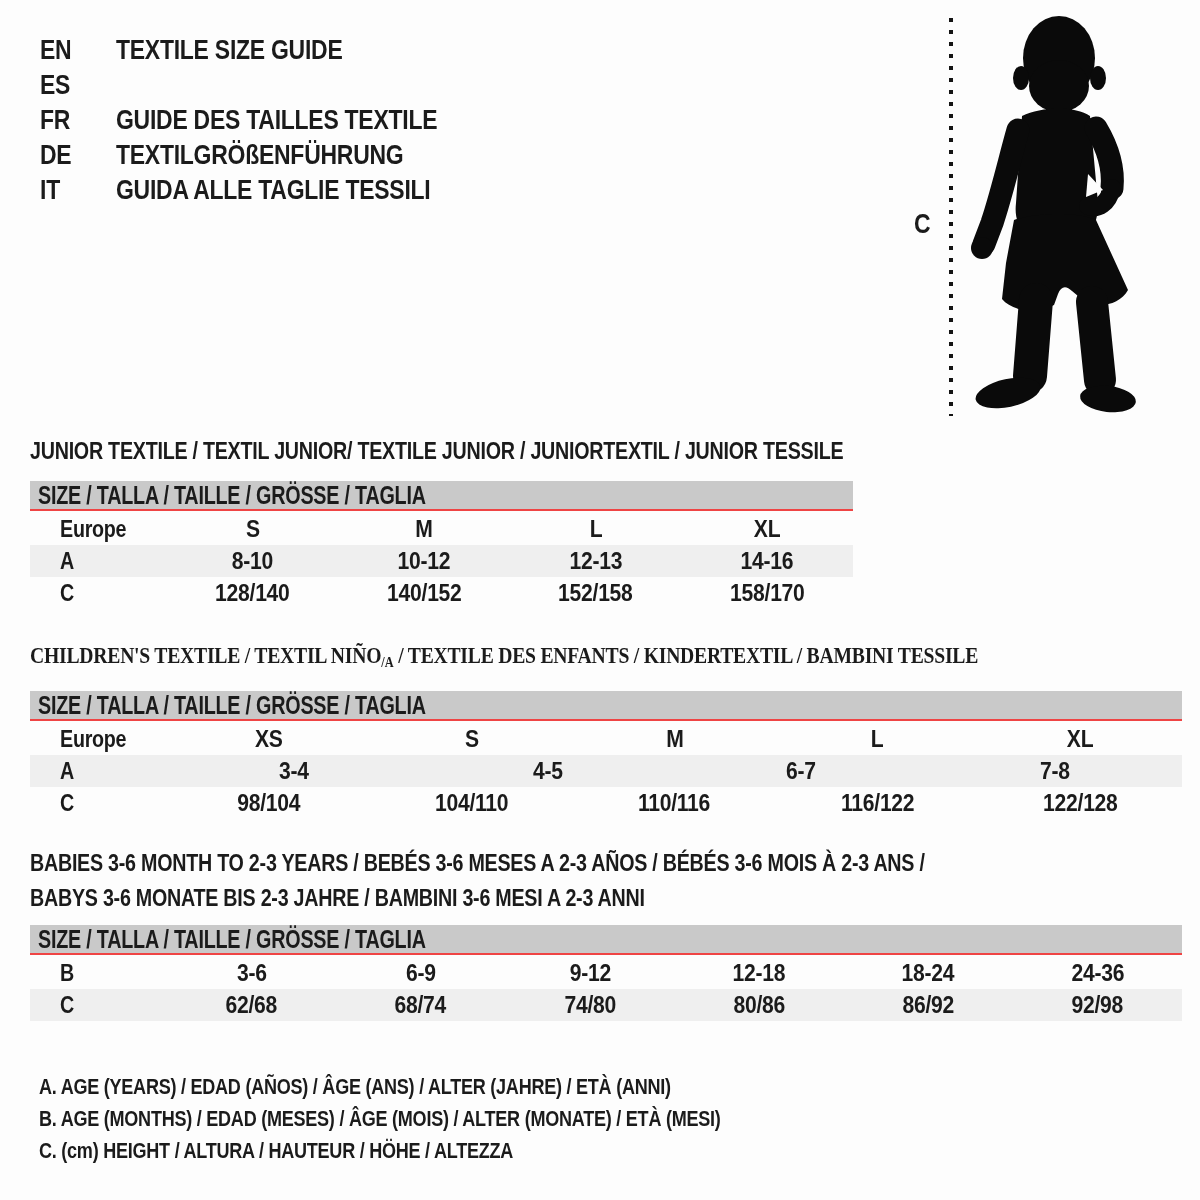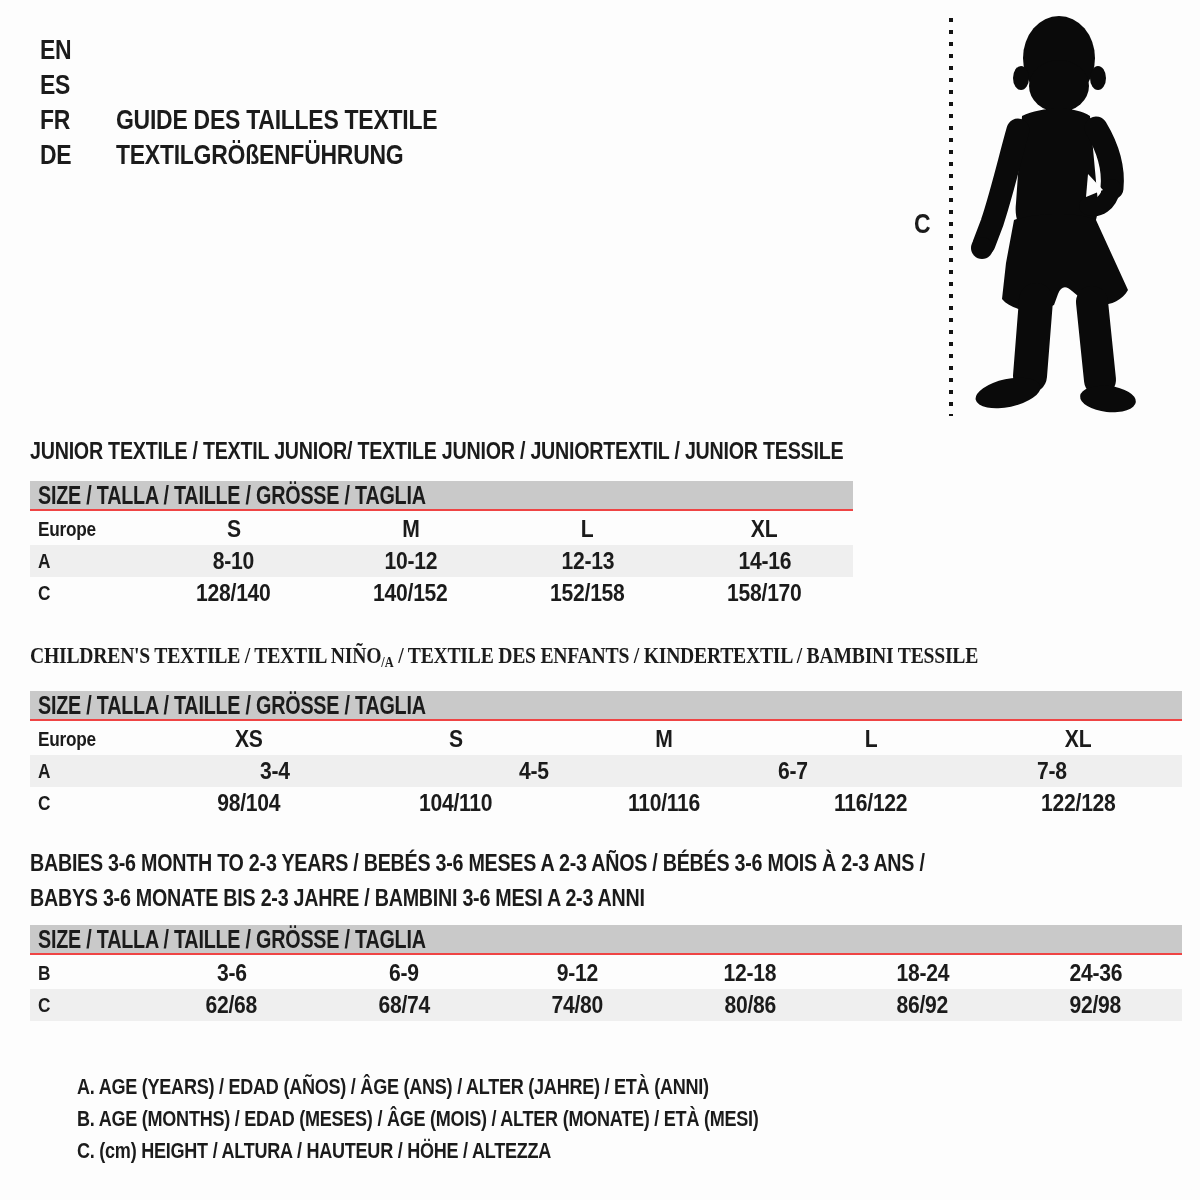--- a/index.html
+++ b/index.html
@@ -39,46 +39,51 @@
   .st-2 { top:691px; width:1152px; }
   .st-3 { top:925px; width:1152px; }
   .size-bar {
     height:30px; box-sizing:border-box; background:#c9c9c9; border-bottom:2px solid #ef4444;
     display:flex; align-items:center; padding-left:8px; font-size:26px;
   }
   .size-bar .cond { transform:scaleX(0.76); }
   .rows { margin-top:2px; }
   .trow { display:flex; align-items:center; height:32px; }
   .trow.striped { background:#efefef; }
-  .tlabel { width:115px; box-sizing:border-box; padding-left:8px; font-size:21px; }
+  .tlabel { width:115px; box-sizing:border-box; padding-left:8px; font-size:24px;margin-left:22px; }
   .tcell  { flex:1; text-align:center; font-size:24px; }
 
   
   .legend { position:absolute; left:39px; top:1071px; }
-  .legend-line { font-size:22px; line-height:32px; white-space:nowrap;margin-left:38px; }
+  .legend-line { font-size:22px; line-height:32px; white-space:nowrap; }
 </style>
 </head>
 <body>
 
 <div class="canvas">
 
   <div class="lang-block" id="lang-rows">
       <div class="lang-row">
         <span class="lang-code"><span class="cond">EN</span></span>
+        <span class="lang-title"><span class="cond">TEXTILE SIZE GUIDE</span></span>
       </div>
       <div class="lang-row">
         <span class="lang-code"><span class="cond">ES</span></span>
       </div>
       <div class="lang-row">
         <span class="lang-code"><span class="cond">FR</span></span>
         <span class="lang-title"><span class="cond">GUIDE DES TAILLES TEXTILE</span></span>
       </div>
       <div class="lang-row">
         <span class="lang-code"><span class="cond">DE</span></span>
         <span class="lang-title"><span class="cond">TEXTILGRÖßENFÜHRUNG</span></span>
+      </div>
+      <div class="lang-row">
+        <span class="lang-code"><span class="cond">IT</span></span>
+        <span class="lang-title"><span class="cond">GUIDA ALLE TAGLIE TESSILI</span></span>
       </div>
     </div>
 
   <div class="measure-line"></div>
   <div class="measure-label cond">C</div>
   <svg class="silhouette" width="190" height="410" viewBox="0 0 190 410" aria-hidden="true">
     <g fill="#0a0a0a" stroke="none">
       <ellipse cx="97" cy="50" rx="36" ry="42"></ellipse>
       <ellipse cx="97" cy="78" rx="30" ry="26"></ellipse>
       <ellipse cx="59" cy="70" rx="8" ry="12"></ellipse>

